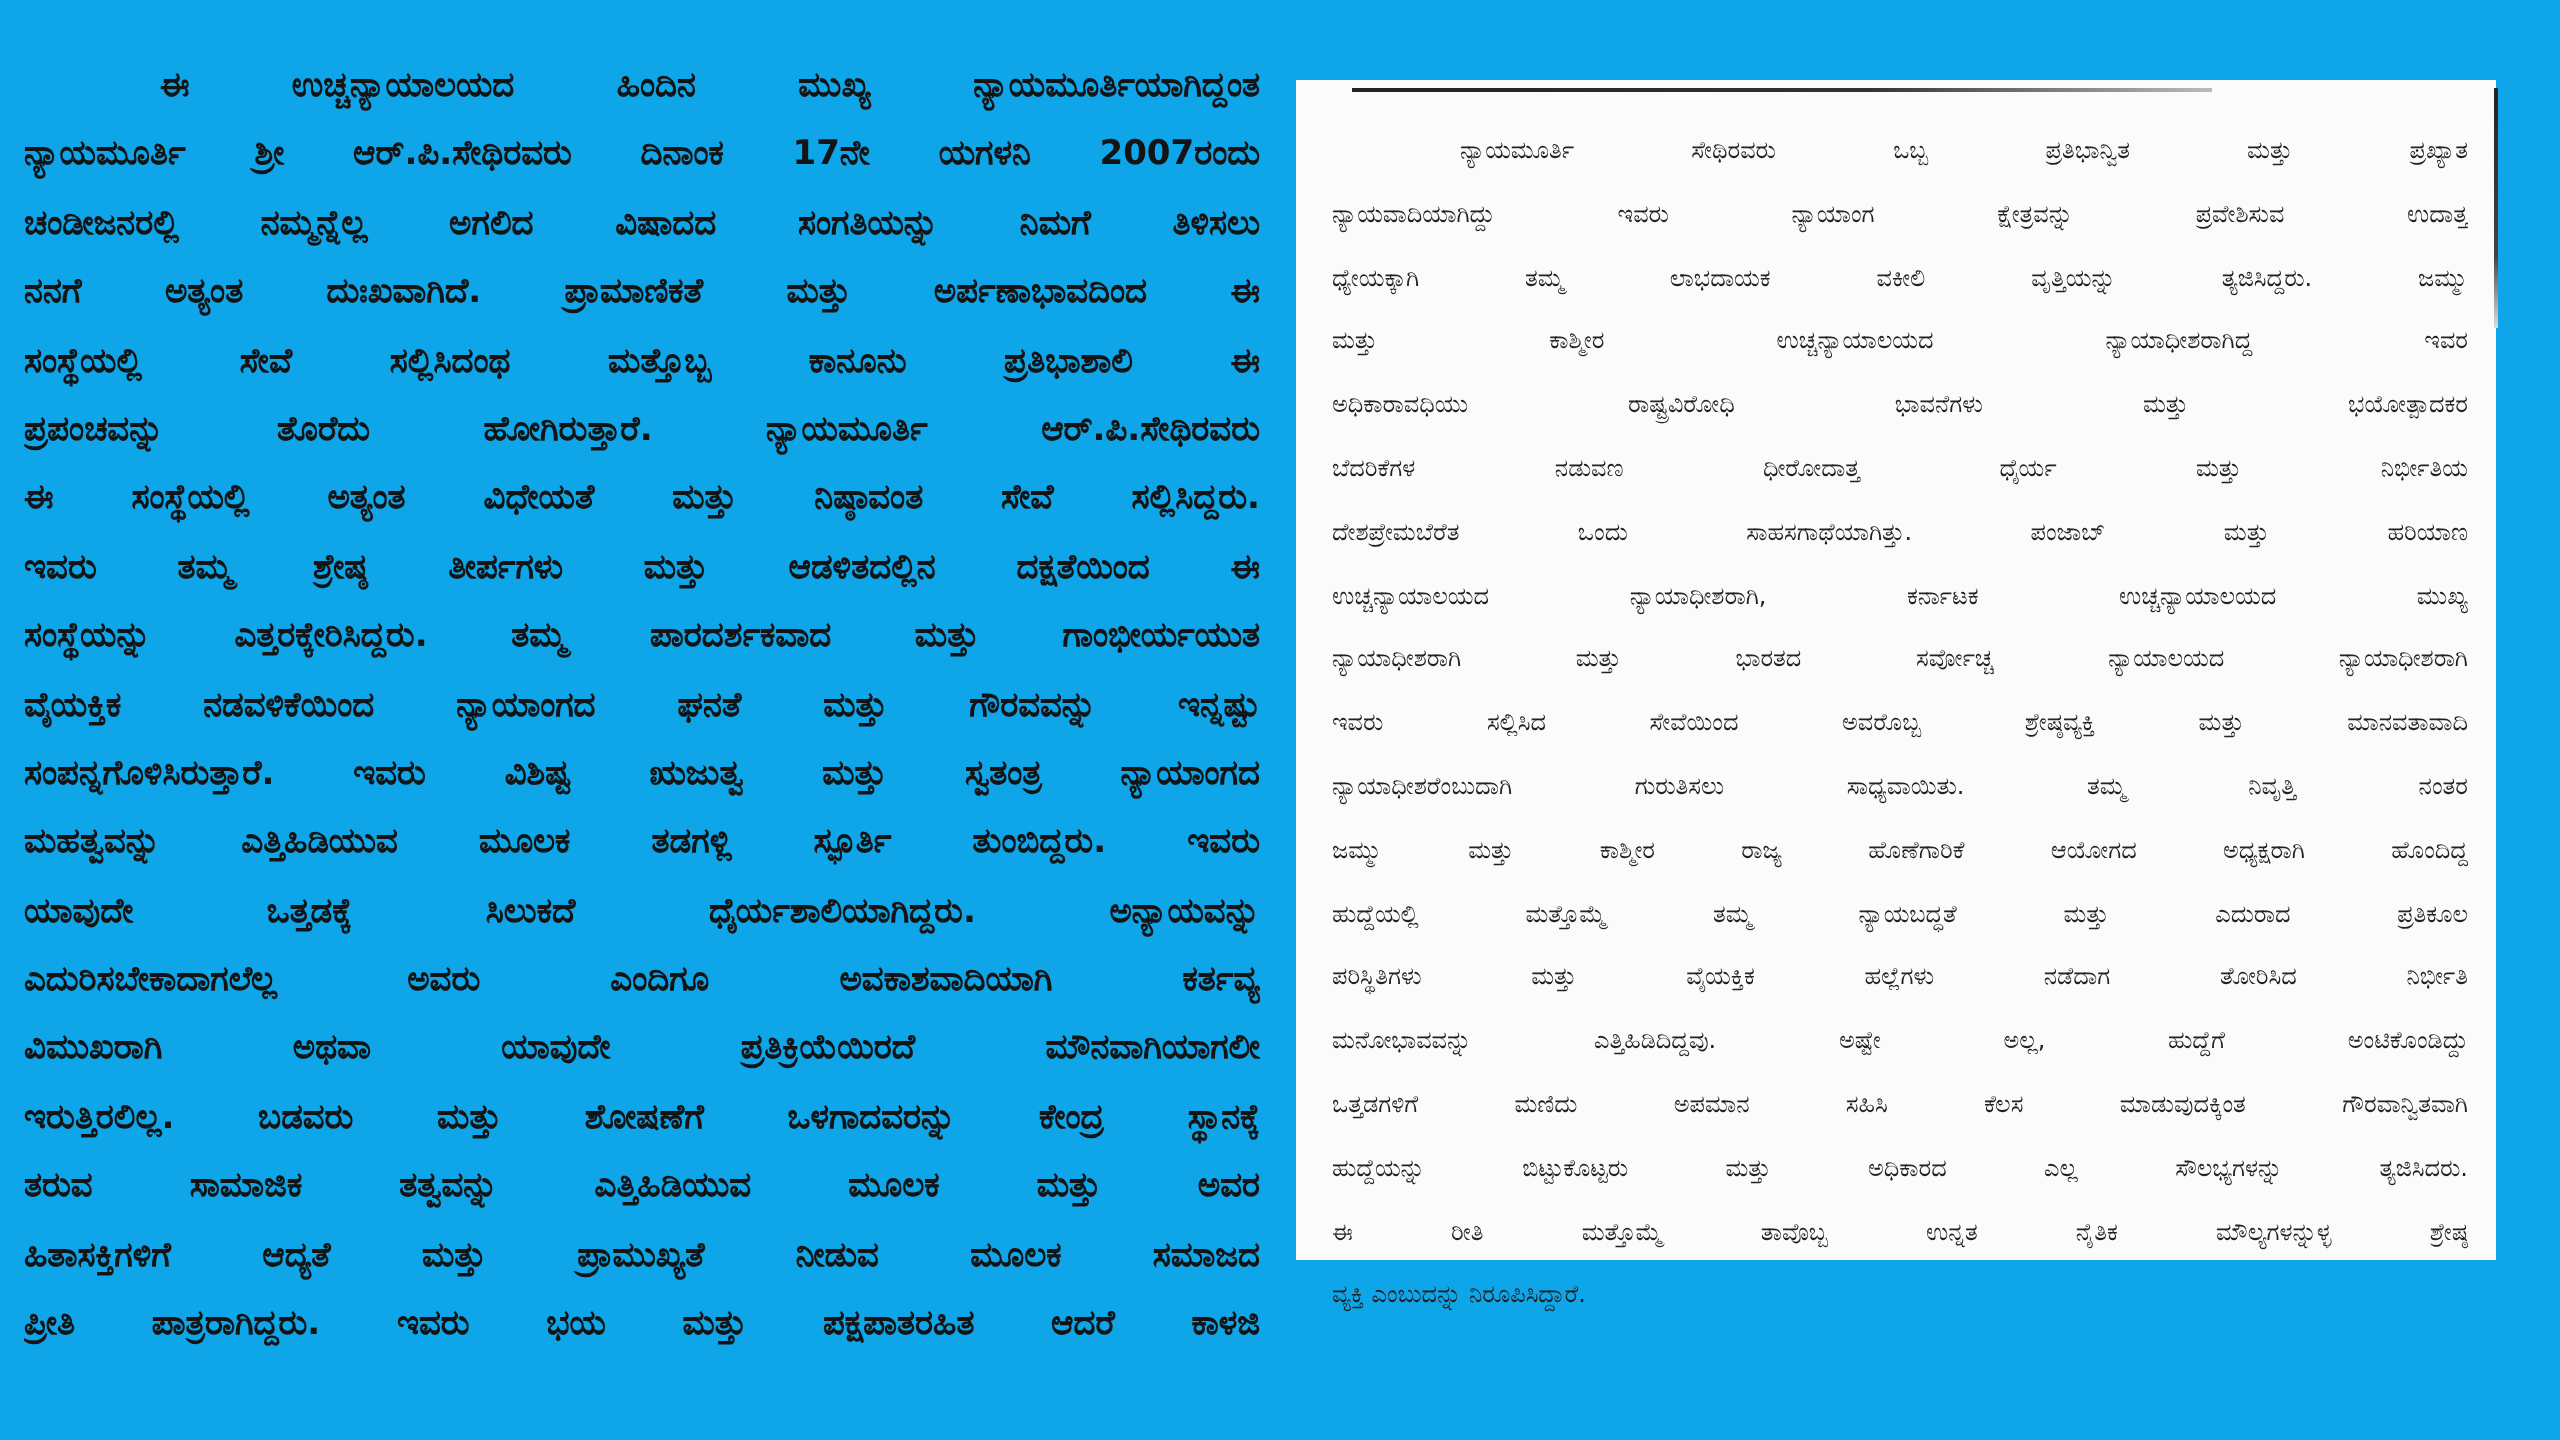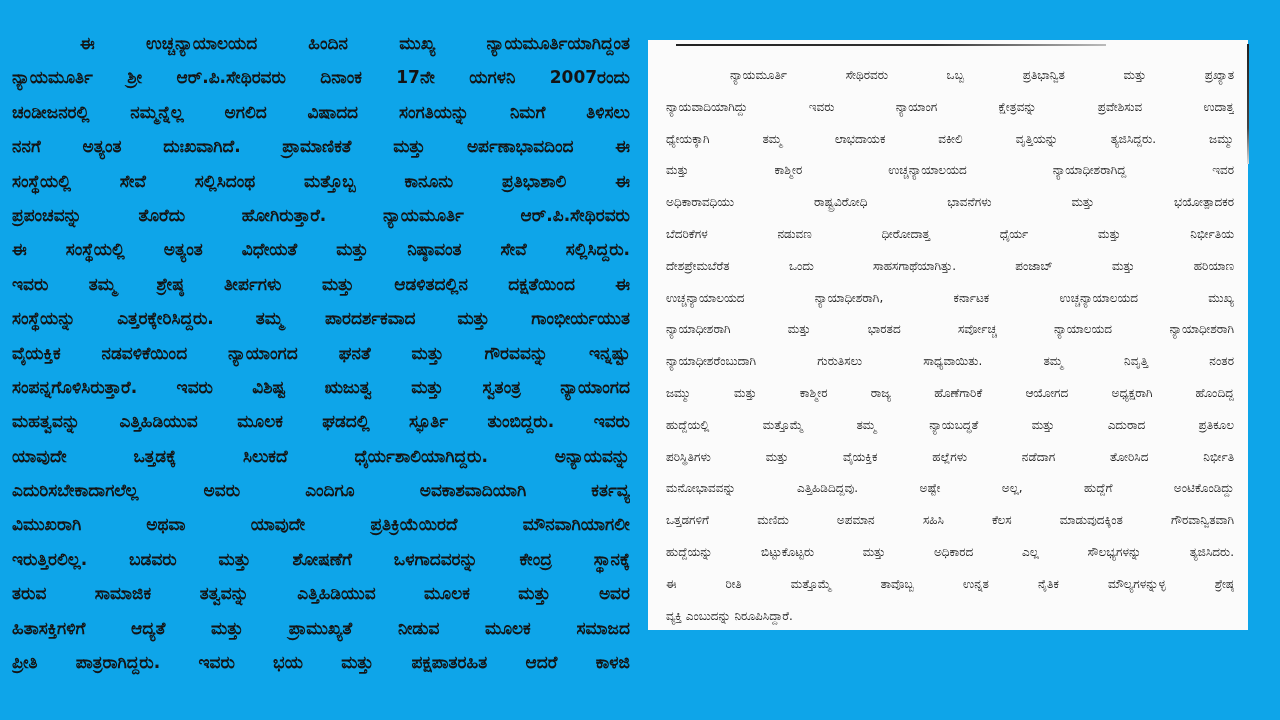--- a/index.html
+++ b/index.html
@@ -104,40 +104,41 @@
     <span class="line">ನ್ಯಾಯಮೂರ್ತಿ ಶ್ರೀ ಆರ್.ಪಿ.ಸೇಥಿರವರು ದಿನಾಂಕ 17ನೇ ಯಗಳನಿ 2007ರಂದು</span>
     <span class="line">ಚಂಡೀಜನರಲ್ಲಿ ನಮ್ಮನ್ನೆಲ್ಲ ಅಗಲಿದ ವಿಷಾದದ ಸಂಗತಿಯನ್ನು ನಿಮಗೆ ತಿಳಿಸಲು</span>
     <span class="line">ನನಗೆ ಅತ್ಯಂತ ದುಃಖವಾಗಿದೆ. ಪ್ರಾಮಾಣಿಕತೆ ಮತ್ತು ಅರ್ಪಣಾಭಾವದಿಂದ ಈ</span>
     <span class="line">ಸಂಸ್ಥೆಯಲ್ಲಿ ಸೇವೆ ಸಲ್ಲಿಸಿದಂಥ ಮತ್ತೊಬ್ಬ ಕಾನೂನು ಪ್ರತಿಭಾಶಾಲಿ ಈ</span>
     <span class="line">ಪ್ರಪಂಚವನ್ನು ತೊರೆದು ಹೋಗಿರುತ್ತಾರೆ. ನ್ಯಾಯಮೂರ್ತಿ ಆರ್.ಪಿ.ಸೇಥಿರವರು</span>
     <span class="line">ಈ ಸಂಸ್ಥೆಯಲ್ಲಿ ಅತ್ಯಂತ ವಿಧೇಯತೆ ಮತ್ತು ನಿಷ್ಠಾವಂತ ಸೇವೆ ಸಲ್ಲಿಸಿದ್ದರು.</span>
     <span class="line">ಇವರು ತಮ್ಮ ಶ್ರೇಷ್ಠ ತೀರ್ಪಗಳು ಮತ್ತು ಆಡಳಿತದಲ್ಲಿನ ದಕ್ಷತೆಯಿಂದ ಈ</span>
     <span class="line">ಸಂಸ್ಥೆಯನ್ನು ಎತ್ತರಕ್ಕೇರಿಸಿದ್ದರು. ತಮ್ಮ ಪಾರದರ್ಶಕವಾದ ಮತ್ತು ಗಾಂಭೀರ್ಯಯುತ</span>
     <span class="line">ವೈಯಕ್ತಿಕ ನಡವಳಿಕೆಯಿಂದ ನ್ಯಾಯಾಂಗದ ಘನತೆ ಮತ್ತು ಗೌರವವನ್ನು ಇನ್ನಷ್ಟು</span>
     <span class="line">ಸಂಪನ್ನಗೊಳಿಸಿರುತ್ತಾರೆ. ಇವರು ವಿಶಿಷ್ಟ ಋಜುತ್ವ ಮತ್ತು ಸ್ವತಂತ್ರ ನ್ಯಾಯಾಂಗದ</span>
-    <span class="line">ಮಹತ್ವವನ್ನು ಎತ್ತಿಹಿಡಿಯುವ ಮೂಲಕ ಘಡದಲ್ಲಿ ಸ್ಫೂರ್ತಿ ತುಂಬಿದ್ದರು. ಇವರು</span>
+    <span class="line">ಮಹತ್ವವನ್ನು ಎತ್ತಿಹಿಡಿಯುವ ಮೂಲಕ ತಡಗಳ್ಲಿ ಸ್ಫೂರ್ತಿ ತುಂಬಿದ್ದರು. ಇವರು</span>
     <span class="line">ಯಾವುದೇ ಒತ್ತಡಕ್ಕೆ ಸಿಲುಕದೆ ಧೈರ್ಯಶಾಲಿಯಾಗಿದ್ದರು. ಅನ್ಯಾಯವನ್ನು</span>
     <span class="line">ಎದುರಿಸಬೇಕಾದಾಗಲೆಲ್ಲ ಅವರು ಎಂದಿಗೂ ಅವಕಾಶವಾದಿಯಾಗಿ ಕರ್ತವ್ಯ</span>
     <span class="line">ವಿಮುಖರಾಗಿ ಅಥವಾ ಯಾವುದೇ ಪ್ರತಿಕ್ರಿಯೆಯಿರದೆ ಮೌನವಾಗಿಯಾಗಲೀ</span>
     <span class="line">ಇರುತ್ತಿರಲಿಲ್ಲ. ಬಡವರು ಮತ್ತು ಶೋಷಣೆಗೆ ಒಳಗಾದವರನ್ನು ಕೇಂದ್ರ ಸ್ಥಾನಕ್ಕೆ</span>
     <span class="line">ತರುವ ಸಾಮಾಜಿಕ ತತ್ವವನ್ನು ಎತ್ತಿಹಿಡಿಯುವ ಮೂಲಕ ಮತ್ತು ಅವರ</span>
     <span class="line">ಹಿತಾಸಕ್ತಿಗಳಿಗೆ ಆದ್ಯತೆ ಮತ್ತು ಪ್ರಾಮುಖ್ಯತೆ ನೀಡುವ ಮೂಲಕ ಸಮಾಜದ</span>
     <span class="line">ಪ್ರೀತಿ ಪಾತ್ರರಾಗಿದ್ದರು. ಇವರು ಭಯ ಮತ್ತು ಪಕ್ಷಪಾತರಹಿತ ಆದರೆ ಕಾಳಜಿ</span>
   </div>
 
   <div class="col col-right">
     <span class="line indent">ನ್ಯಾಯಮೂರ್ತಿ ಸೇಥಿರವರು ಒಬ್ಬ ಪ್ರತಿಭಾನ್ವಿತ ಮತ್ತು ಪ್ರಖ್ಯಾತ</span>
     <span class="line">ನ್ಯಾಯವಾದಿಯಾಗಿದ್ದು ಇವರು ನ್ಯಾಯಾಂಗ ಕ್ಷೇತ್ರವನ್ನು ಪ್ರವೇಶಿಸುವ ಉದಾತ್ತ</span>
     <span class="line">ಧ್ಯೇಯಕ್ಕಾಗಿ ತಮ್ಮ ಲಾಭದಾಯಕ ವಕೀಲಿ ವೃತ್ತಿಯನ್ನು ತ್ಯಜಿಸಿದ್ದರು. ಜಮ್ಮು</span>
     <span class="line">ಮತ್ತು ಕಾಶ್ಮೀರ ಉಚ್ಚನ್ಯಾಯಾಲಯದ ನ್ಯಾಯಾಧೀಶರಾಗಿದ್ದ ಇವರ</span>
     <span class="line">ಅಧಿಕಾರಾವಧಿಯು ರಾಷ್ಟ್ರವಿರೋಧಿ ಭಾವನೆಗಳು ಮತ್ತು ಭಯೋತ್ಪಾದಕರ</span>
     <span class="line">ಬೆದರಿಕೆಗಳ ನಡುವಣ ಧೀರೋದಾತ್ತ ಧೈರ್ಯ ಮತ್ತು ನಿರ್ಭೀತಿಯ</span>
     <span class="line">ದೇಶಪ್ರೇಮಬೆರೆತ ಒಂದು ಸಾಹಸಗಾಥೆಯಾಗಿತ್ತು. ಪಂಜಾಬ್ ಮತ್ತು ಹರಿಯಾಣ</span>
     <span class="line">ಉಚ್ಚನ್ಯಾಯಾಲಯದ ನ್ಯಾಯಾಧೀಶರಾಗಿ, ಕರ್ನಾಟಕ ಉಚ್ಚನ್ಯಾಯಾಲಯದ ಮುಖ್ಯ</span>
     <span class="line">ನ್ಯಾಯಾಧೀಶರಾಗಿ ಮತ್ತು ಭಾರತದ ಸರ್ವೋಚ್ಚ ನ್ಯಾಯಾಲಯದ ನ್ಯಾಯಾಧೀಶರಾಗಿ</span>
+    <span class="line">ಇವರು ಸಲ್ಲಿಸಿದ ಸೇವೆಯಿಂದ ಅವರೊಬ್ಬ ಶ್ರೇಷ್ಠವ್ಯಕ್ತಿ ಮತ್ತು ಮಾನವತಾವಾದಿ</span>
     <span class="line">ನ್ಯಾಯಾಧೀಶರೆಂಬುದಾಗಿ ಗುರುತಿಸಲು ಸಾಧ್ಯವಾಯಿತು. ತಮ್ಮ ನಿವೃತ್ತಿ ನಂತರ</span>
     <span class="line">ಜಮ್ಮು ಮತ್ತು ಕಾಶ್ಮೀರ ರಾಜ್ಯ ಹೊಣೆಗಾರಿಕೆ ಆಯೋಗದ ಅಧ್ಯಕ್ಷರಾಗಿ ಹೊಂದಿದ್ದ</span>
     <span class="line">ಹುದ್ದೆಯಲ್ಲಿ ಮತ್ತೊಮ್ಮೆ ತಮ್ಮ ನ್ಯಾಯಬದ್ಧತೆ ಮತ್ತು ಎದುರಾದ ಪ್ರತಿಕೂಲ</span>
     <span class="line">ಪರಿಸ್ಥಿತಿಗಳು ಮತ್ತು ವೈಯಕ್ತಿಕ ಹಲ್ಲೆಗಳು ನಡೆದಾಗ ತೋರಿಸಿದ ನಿರ್ಭೀತಿ</span>
     <span class="line">ಮನೋಭಾವವನ್ನು ಎತ್ತಿಹಿಡಿದಿದ್ದವು. ಅಷ್ಟೇ ಅಲ್ಲ, ಹುದ್ದೆಗೆ ಅಂಟಿಕೊಂಡಿದ್ದು</span>
     <span class="line">ಒತ್ತಡಗಳಿಗೆ ಮಣಿದು ಅಪಮಾನ ಸಹಿಸಿ ಕೆಲಸ ಮಾಡುವುದಕ್ಕಿಂತ ಗೌರವಾನ್ವಿತವಾಗಿ</span>
     <span class="line">ಹುದ್ದೆಯನ್ನು ಬಿಟ್ಟುಕೊಟ್ಟರು ಮತ್ತು ಅಧಿಕಾರದ ಎಲ್ಲ ಸೌಲಭ್ಯಗಳನ್ನು ತ್ಯಜಿಸಿದರು.</span>
     <span class="line">ಈ ರೀತಿ ಮತ್ತೊಮ್ಮೆ ತಾವೊಬ್ಬ ಉನ್ನತ ನೈತಿಕ ಮೌಲ್ಯಗಳನ್ನುಳ್ಳ ಶ್ರೇಷ್ಠ</span>
     <span class="line last">ವ್ಯಕ್ತಿ ಎಂಬುದನ್ನು ನಿರೂಪಿಸಿದ್ದಾರೆ.</span>
   </div>

